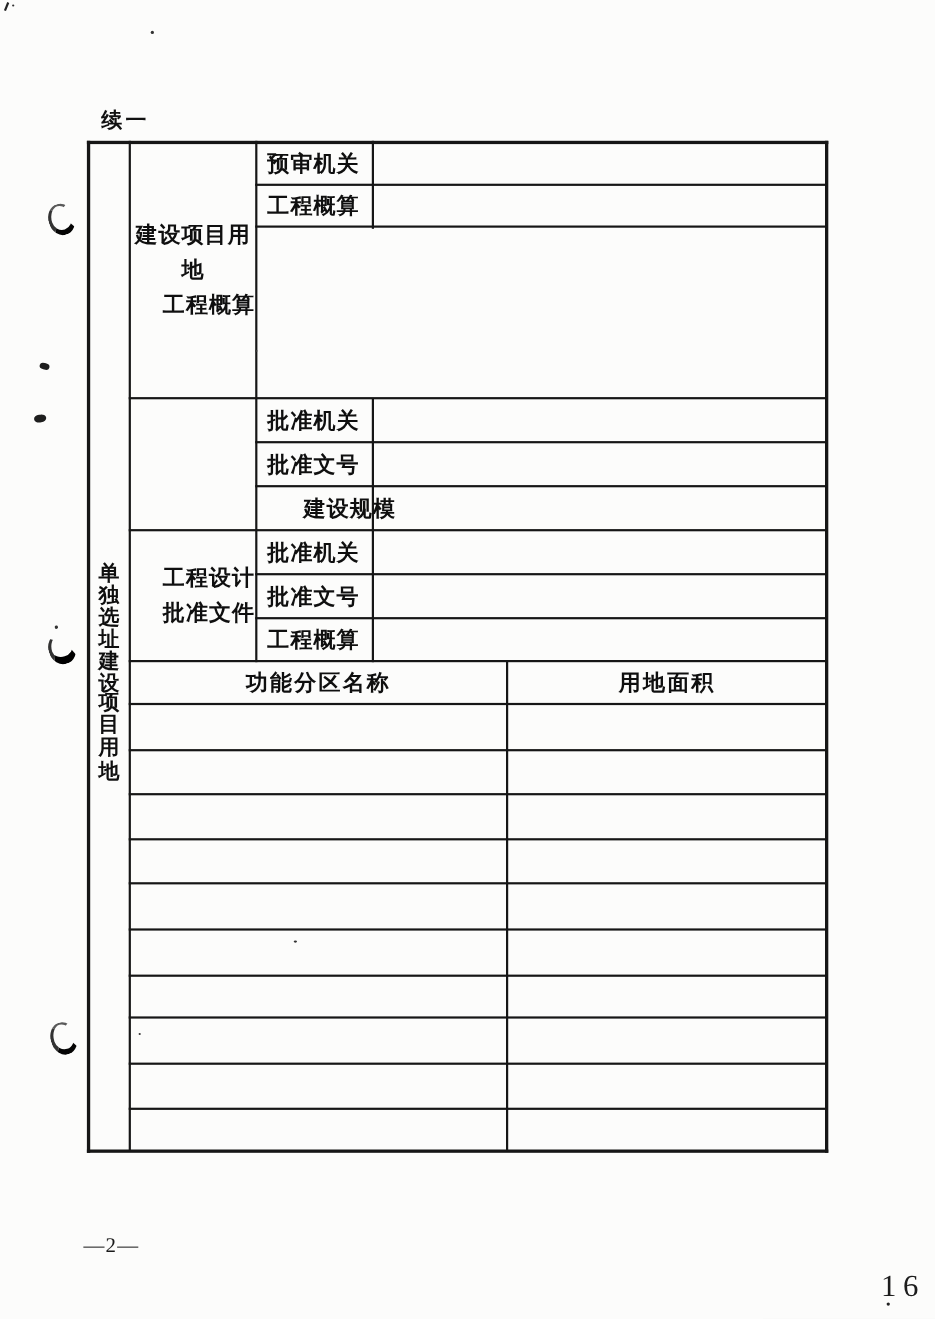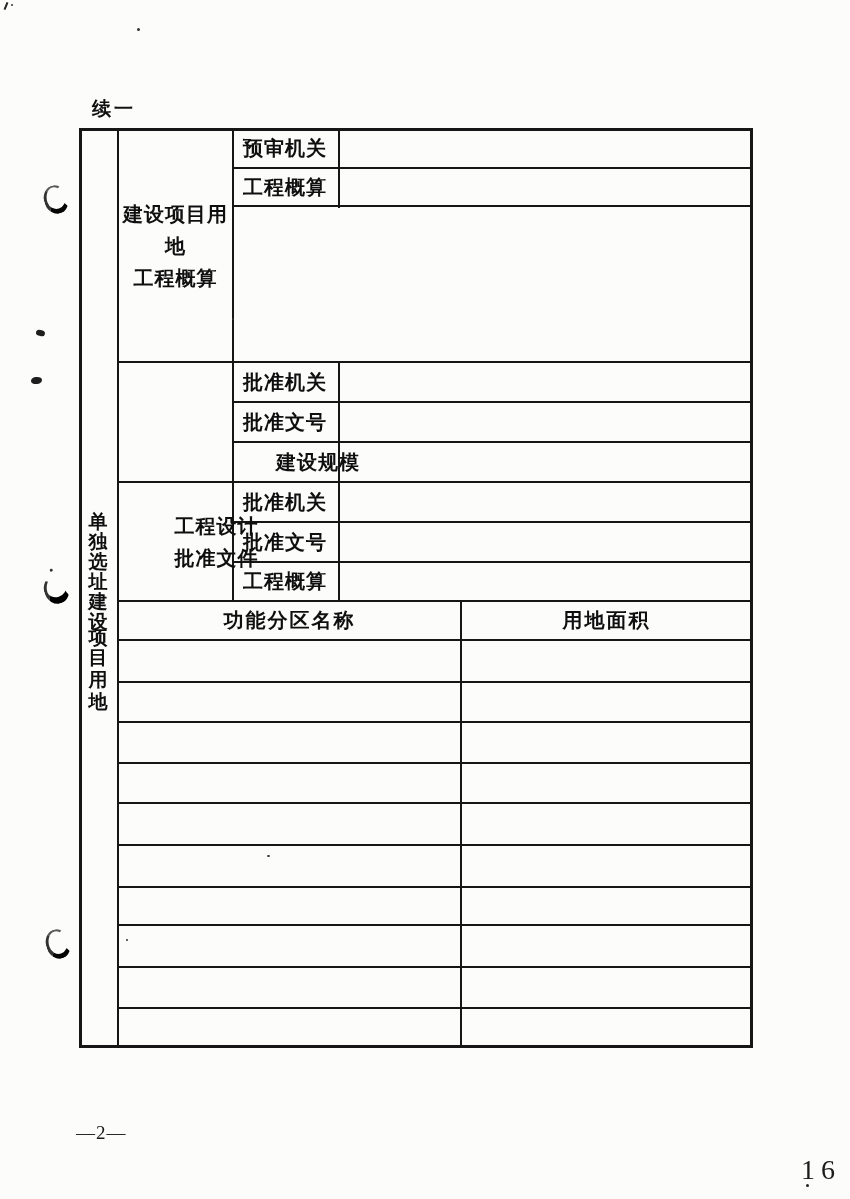--- a/index.html
+++ b/index.html
@@ -6,21 +6,21 @@
   .page{
     position:relative;width:850px;height:1199px;margin:0 auto;
     background:#fcfcfb;overflow:hidden;
     font-family:"Liberation Sans",sans-serif;color:#111;
   }
   .line{position:absolute;background:#161616;}
   .cell{
     position:absolute;display:flex;align-items:center;justify-content:center;
     font-weight:700;color:#0f0f0f;
   }
-  .sec-label{flex-direction:column;font-size:20px;line-height:1.6;text-align:center;letter-spacing:1px;}
+  .sec-label{flex-direction:column;font-size:20px;line-height:1.6;text-align:center;letter-spacing:1px;align-items:flex-end;}
   .field-label{font-size:20px;letter-spacing:1px;}
   .zone-header{font-size:20px;letter-spacing:2px;}
   .opinion-cell{
     position:absolute;display:block;font-weight:700;font-size:20px;
     padding:11px 0 0 17px;box-sizing:border-box;letter-spacing:1px;
   }
   .value-cell{position:absolute;}
   .vstrip{
     position:absolute;left:79px;top:130px;width:38px;height:916px;
     display:flex;align-items:center;justify-content:center;
@@ -108,21 +108,21 @@
   <div class="cell field-label" style="left:232px;top:169px;width:106px;height:36px;">工程概算</div>
   <div class="value-cell" style="left:340px;top:169px;width:410px;height:36px;"></div>
 
   <div class="cell field-label" style="left:232px;top:363px;width:106px;height:38px;">批准机关</div>
   <div class="value-cell" style="left:340px;top:363px;width:410px;height:38px;"></div>
   <div class="cell field-label" style="left:232px;top:403px;width:106px;height:38px;">批准文号</div>
   <div class="value-cell" style="left:340px;top:403px;width:410px;height:38px;"></div>
   <div class="cell field-label" style="left:232px;top:443px;width:106px;height:38px;margin-left:33px;">建设规模</div>
   <div class="value-cell" style="left:340px;top:443px;width:410px;height:38px;"></div>
 
-  <div class="cell sec-label" style="left:119px;top:483px;width:113px;height:117px;margin-left:41px;">
+  <div class="cell sec-label" style="left:119px;top:483px;width:113px;height:117px;">
     <span>工程设计</span>
     <span>批准文件</span>
   </div>
   <div class="cell field-label" style="left:232px;top:483px;width:106px;height:38px;">批准机关</div>
   <div class="value-cell" style="left:340px;top:483px;width:410px;height:38px;"></div>
   <div class="cell field-label" style="left:232px;top:523px;width:106px;height:38px;">批准文号</div>
   <div class="value-cell" style="left:340px;top:523px;width:410px;height:38px;"></div>
   <div class="cell field-label" style="left:232px;top:563px;width:106px;height:37px;">工程概算</div>
   <div class="value-cell" style="left:340px;top:563px;width:410px;height:37px;"></div>
 

